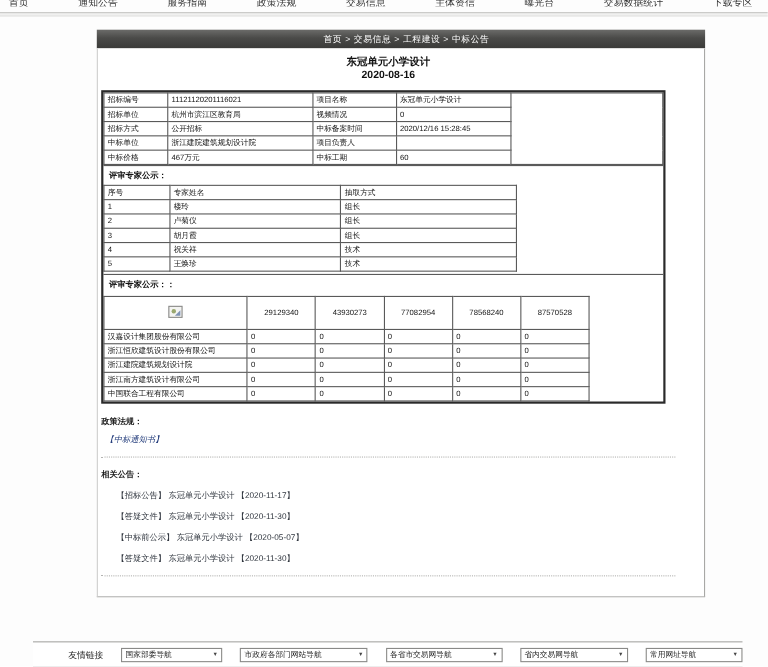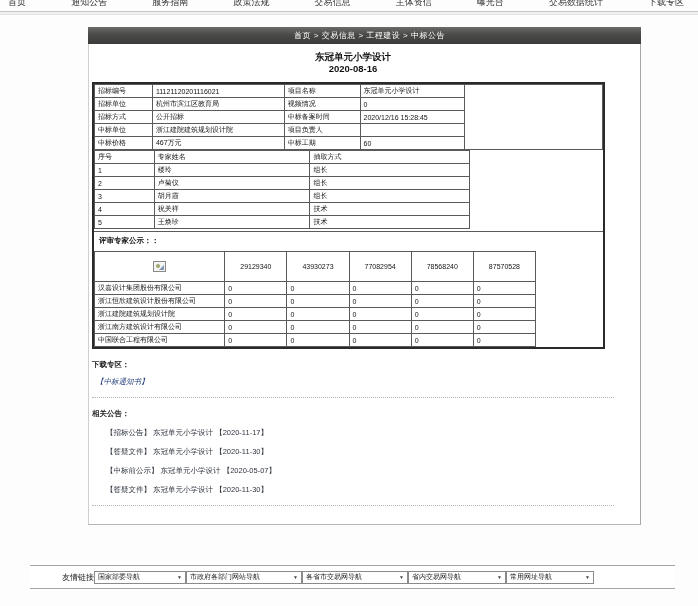--- a/index.html
+++ b/index.html
@@ -68,21 +68,21 @@
   .sub-section { margin-top: 11px; font-size: 7.5px; }
   .sub-heading { font-weight: bold; color: #1d1d1d; }
   .attach-link { margin: 7px 0 0 4px; color: #28407e; cursor: pointer; width: fit-content; font-style: italic; }
   .related-item { margin: 9px 0 0 14px; color: #30363f; cursor: pointer; width: fit-content; }
   .dotted-sep { border-bottom: 1px dotted #b3b3b1; margin: 10px 0 2px 0; }
   
   .linksbar {
     margin: 40px 0 0 30px; width: 645px; height: 24px;
     border-top: 1px solid #a5a5a3; border-bottom: 1px solid #a5a5a3;
     display: flex; align-items: center; gap: 0; padding-left: 32px;
-    background: #fff; font-size: 8px; color: #222;
+    background: #fff; font-size: 8px; color: #222; justify-content: space-between;
   }
   .fake-select {
     border: 1px solid #8a8a88; background: #fff; height: 13px;
     display: flex; align-items: center; justify-content: space-between;
     padding: 0 3px; font-size: 7px; cursor: pointer; color: #222;
   }
   .fake-select .chev { font-size: 5px; color: #444; margin-left: 4px; }
   .w1 { width: 92px; } .w2 { width: 116px; } .w3 { width: 106px; } .w4 { width: 98px; } .w5 { width: 88px; }
 </style>
 </head>
@@ -143,20 +143,21 @@
         </tr>
         <tr>
           <td class="c0">中标价格</td>
           <td class="c1">467万元</td>
           <td class="c2">中标工期</td>
           <td class="c3">60</td>
         </tr>
       </tbody>
         </table>
 
+      <div class="section-heading">评审专家公示：</div>
       <table class="expert-table">
         <tbody>
             <tr>
           <td class="e0">序号</td>
           <td class="e1">专家姓名</td>
           <td class="e2">抽取方式</td>
         </tr>
         <tr>
           <td>1</td>
           <td>楼玲</td>
@@ -234,21 +235,21 @@
           <td class="vc">0</td>
           <td class="vc">0</td>
           <td class="vc">0</td>
           <td class="vc">0</td>
         </tr>
       </tbody>
         </table>
     </div>
 
     <div class="sub-section">
-      <div class="sub-heading">下载专区：</div>
+      <div class="sub-heading">政策法规：</div>
       <div class="attach-link">【中标通知书】</div>
     </div>
     <div class="dotted-sep"></div>
 
     <div class="sub-section">
       <div class="sub-heading">相关公告：</div>
       <div class="related-item">【招标公告】 东冠单元小学设计 【2020-11-17】</div>
       <div class="related-item">【答疑文件】 东冠单元小学设计 【2020-11-30】</div>
       <div class="related-item">【中标前公示】 东冠单元小学设计 【2020-05-07】</div>
       <div class="related-item">【答疑文件】 东冠单元小学设计 【2020-11-30】</div>

